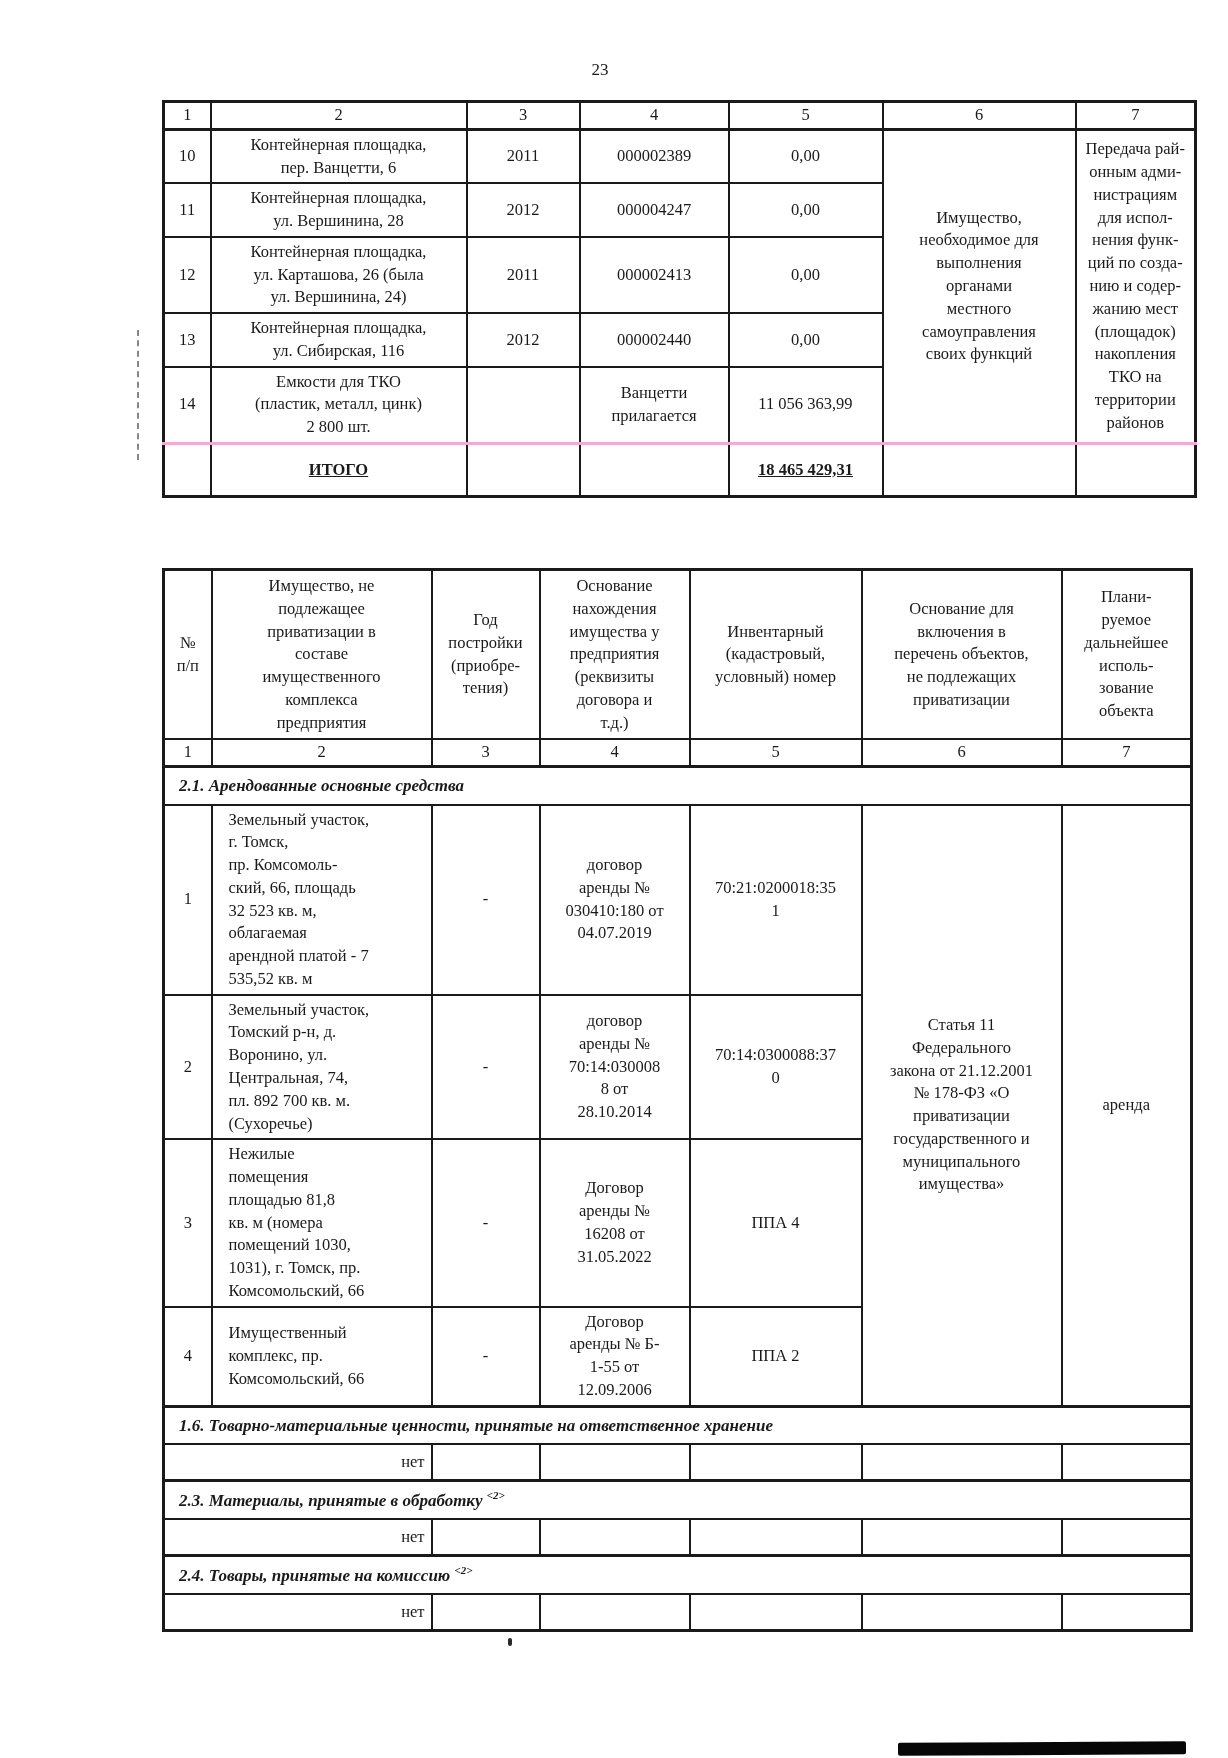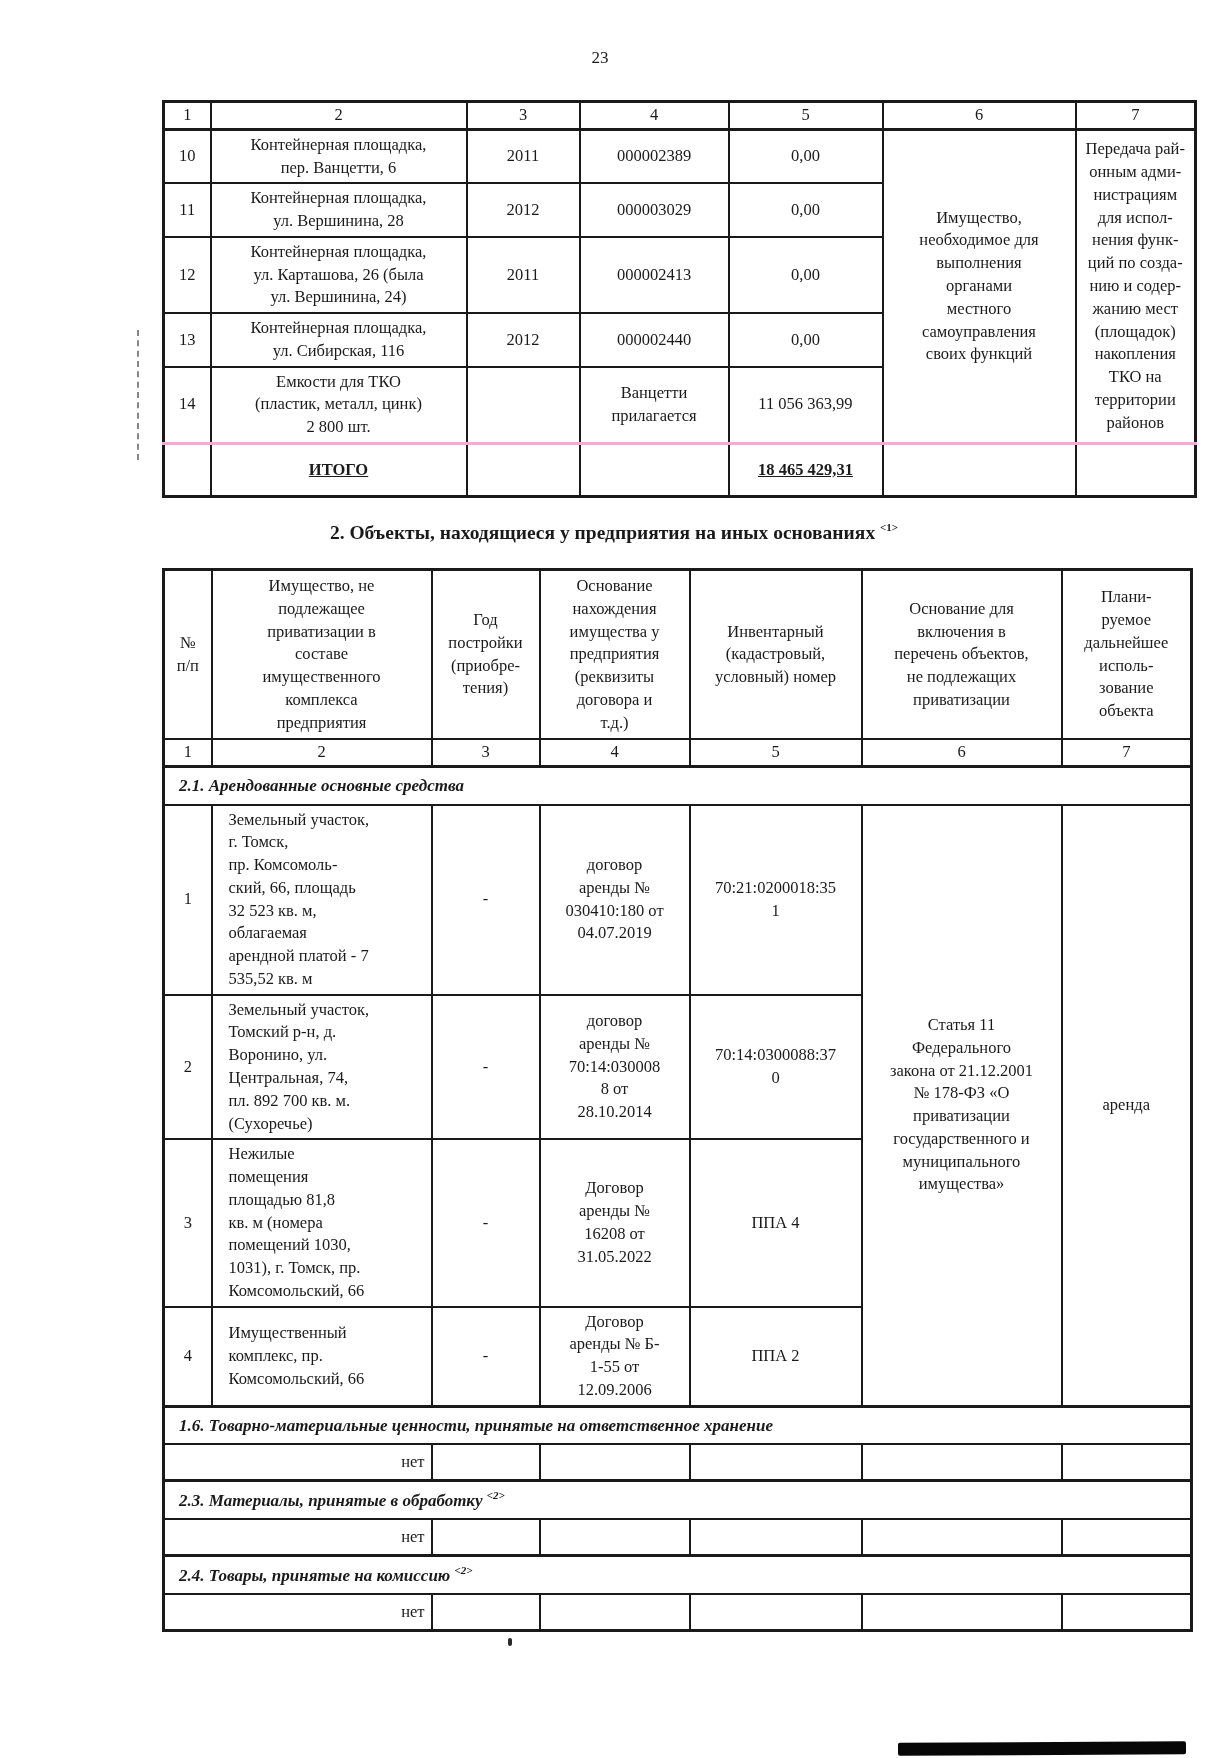--- a/index.html
+++ b/index.html
@@ -1,21 +1,21 @@
 <!DOCTYPE html>
 <html lang="ru"><head>
 <meta charset="utf-8">
 <style>
   html,body { margin:0; padding:0; background:#e8e8e8; }
   .page {
     position:relative; width:1228px; height:1758px; margin:0 auto;
     background:#ffffff; font-family:"Liberation Serif", serif; color:#1a1a1a;
     overflow:hidden;
   }
-  .pagenum { position:absolute; top:48px; left:0; width:1200px; text-align:center; font-size:17px; }
+  .pagenum { position:absolute; top:60px; left:0; width:1200px; text-align:center; font-size:17px; }
   table { border-collapse:collapse; table-layout:fixed; }
   .t1, .t2 { position:absolute; border:3px solid #1a1a1a; }
   .t1 { left:162px; top:100px; width:1032px; }
   .t2 { left:162px; top:568px; width:1028px; }
   td {
     border:2px solid #1a1a1a; text-align:center; vertical-align:middle;
     white-space:pre-line; padding:3px 5px; font-size:16.5px; line-height:1.38;
     overflow:hidden;
   }
   tr.colnum td { padding:1px 4px; border-bottom:3px solid #1a1a1a; }
@@ -88,21 +88,21 @@
 накопления
 ТКО на
 территории
 районов</td>
       </tr>
       <tr>
         <td>11</td>
         <td>Контейнерная площадка,
 ул. Вершинина, 28</td>
         <td>2012</td>
-        <td>000003029</td>
+        <td>000004247</td>
         <td>0,00</td>
       </tr>
       <tr>
         <td>12</td>
         <td>Контейнерная площадка,
 ул. Карташова, 26 (была
 ул. Вершинина, 24)</td>
         <td>2011</td>
         <td>000002413</td>
         <td>0,00</td>
@@ -130,23 +130,20 @@
         <td class="bold">ИТОГО</td>
         <td></td>
         <td></td>
         <td class="bold">18 465 429,31</td>
         <td></td>
         <td></td>
       </tr>
     </tbody>
   </table>
 
-  <div class="heading">
-    <span>2. Объекты, находящиеся у предприятия на иных основаниях</span>&nbsp;<sup>&lt;1&gt;</sup>
-  </div>
 
   <table class="t2">
     <colgroup>
       <col style="width:48px">
         <col style="width:220px">
         <col style="width:108px">
       <col style="width:150px">
         <col style="width:172px">
         <col style="width:200px">
         <col style="width:130px">

